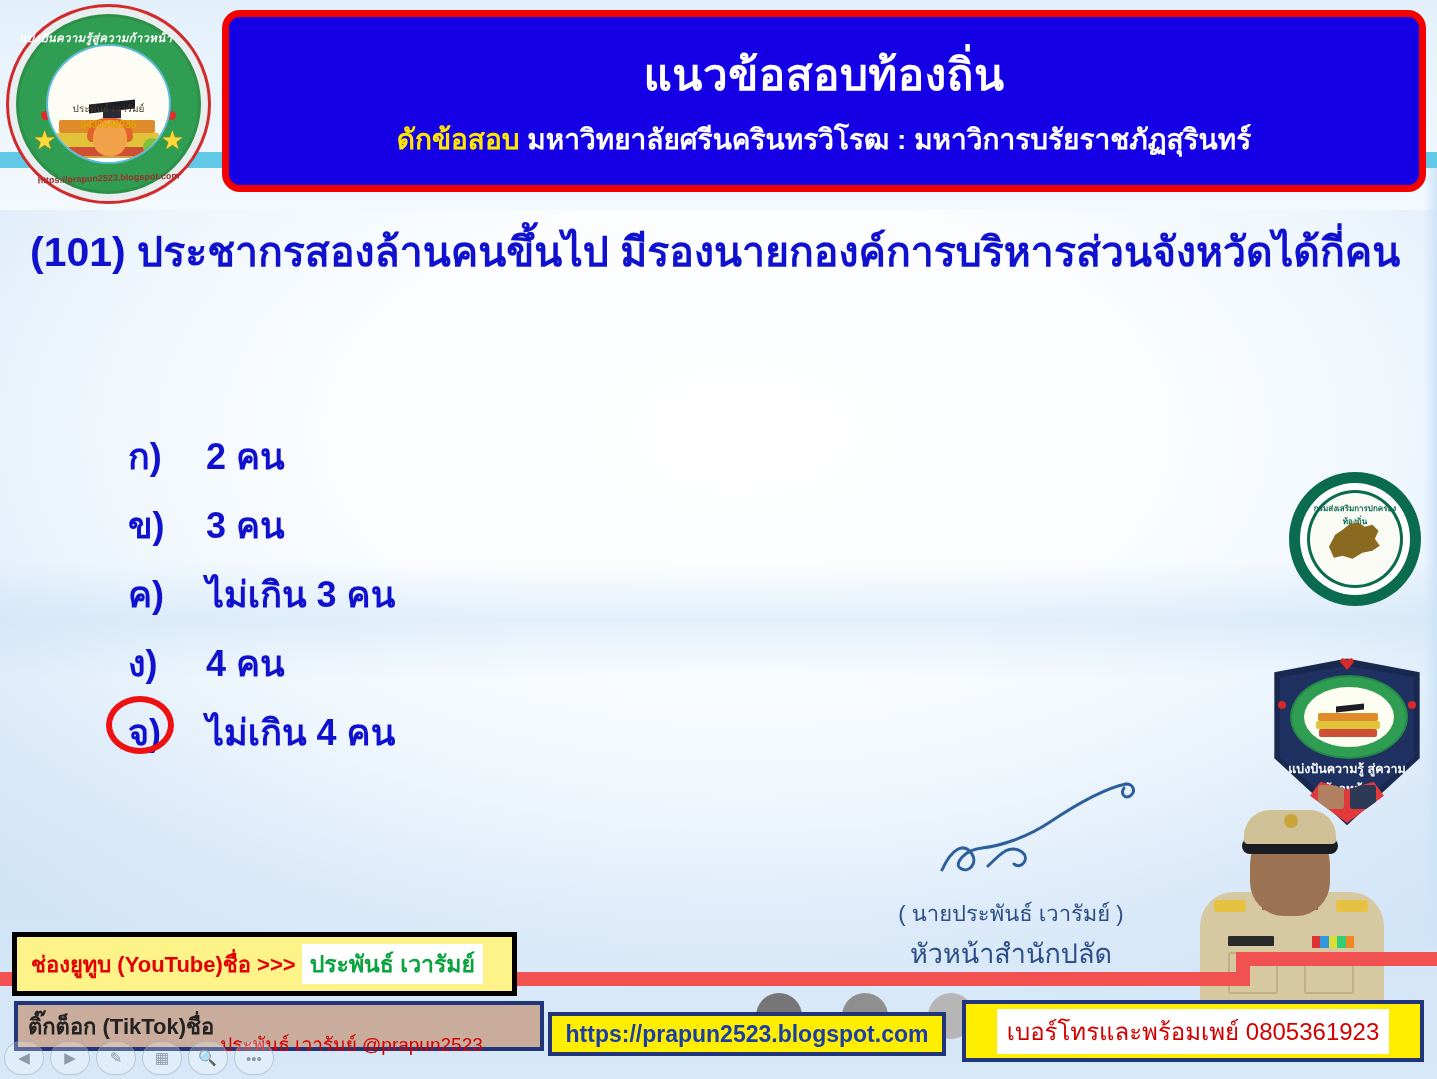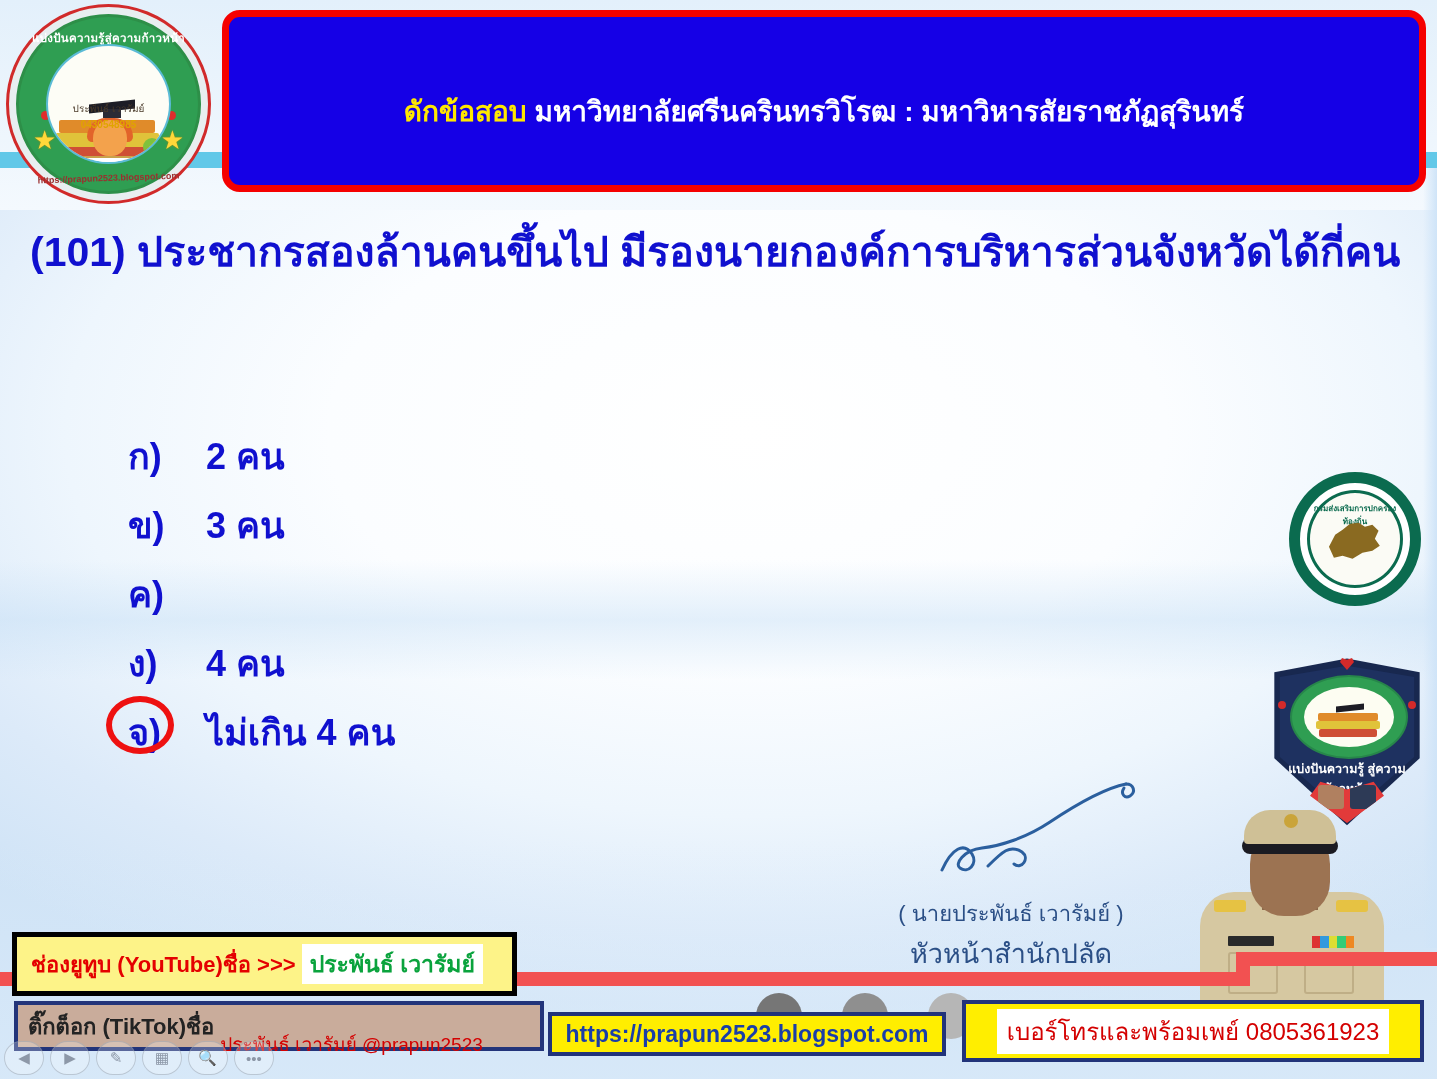--- a/index.html
+++ b/index.html
@@ -37,22 +37,22 @@
   .header-sub .wt{color:#ffffff;}
 
   
   .logo-circle{position:absolute;left:6px;top:4px;width:205px;height:200px;}
   .lc-ring{position:absolute;inset:0;border-radius:50%;background:#e8eef0;
            border:3px solid #d12a2a;box-sizing:border-box;}
   .lc-green{position:absolute;left:10px;top:10px;right:10px;bottom:10px;border-radius:50%;
             background:#2f9e52;border:3px solid #2d8f48;box-sizing:border-box;}
   .lc-inner{position:absolute;left:40px;top:40px;right:40px;bottom:40px;border-radius:50%;
             background:#fdfdf6;border:2px solid #5bbbd6;box-sizing:border-box;overflow:hidden;}
-  .lc-arc-top{position:absolute;left:0;right:0;top:12px;text-align:center;color:#fff;
-              font-size:11.5px;font-weight:bold;letter-spacing:.3px;}
+  .lc-arc-top{position:absolute;left:0;right:0;top:12px;text-align:left;color:#fff;
+              font-size:11.5px;font-weight:bold;letter-spacing:.3px;font-style:italic;}
   .lc-arc-bot{position:absolute;left:0;right:0;bottom:8px;text-align:center;color:#9b2f2f;
               font-size:9px;font-weight:bold;transform:rotate(-2deg);}
   .lc-name{position:absolute;left:0;right:0;bottom:46px;text-align:center;color:#4a3a2a;font-size:10px;}
   .lc-phone{position:absolute;left:0;right:0;bottom:32px;text-align:center;color:#e0a400;font-size:10px;font-weight:bold;}
   .lc-books{position:absolute;left:50%;top:52px;transform:translateX(-50%);width:108px;height:74px;}
   .bk{position:absolute;border-radius:2px;}
   .bk1{left:4px;top:22px;width:96px;height:13px;background:#e08b2a;}
   .bk2{left:0px;top:35px;width:104px;height:14px;background:#e0c33a;}
   .bk3{left:6px;top:49px;width:92px;height:13px;background:#cf4f35;}
   .cap{position:absolute;left:34px;top:4px;width:46px;height:9px;background:#1d1d26;transform:skewY(-6deg);}
@@ -234,39 +234,41 @@
         <div class="girl"></div>
         <div class="apple"></div>
         <div class="open-book"></div>
       </div>
       <div class="lc-name">ประพันธ์  เวารัมย์</div>
       <div class="lc-phone">0430548985</div>
     </div>
   </div>
 
   <div class="header-box">
+    <div class="header-title">แนวข้อสอบท้องถิ่น</div>
     <div class="header-sub">
       <span class="hl">ดักข้อสอบ</span>
-      <span class="wt">มหาวิทยาลัยศรีนครินทรวิโรฒ : มหาวิหารสัยราชภัฏสุรินทร์</span>
+      <span class="wt">มหาวิทยาลัยศรีนครินทรวิโรฒ : มหาวิการบรัยราชภัฏสุรินทร์</span>
     </div>
   </div>
 
   <div class="question">(101) ประชากรสองล้านคนขึ้นไป มีรองนายกองค์การบริหารส่วนจังหวัดได้กี่คน</div>
 
   <div class="choices">
     <div class="choice">
       <div class="choice-key">ก)</div>
       <div class="choice-text">2 คน</div>
     </div>
     <div class="choice">
       <div class="choice-key">ข)</div>
       <div class="choice-text">3 คน</div>
     </div>
     <div class="choice">
       <div class="choice-key">ค)</div>
+      <div class="choice-text">ไม่เกิน 3 คน</div>
     </div>
     <div class="choice">
       <div class="choice-key">ง)</div>
       <div class="choice-text">4 คน</div>
     </div>
     <div class="choice">
       <div class="choice-key">
         <span class="circle-mark"></span>
         <span>จ)</span>
       </div>

